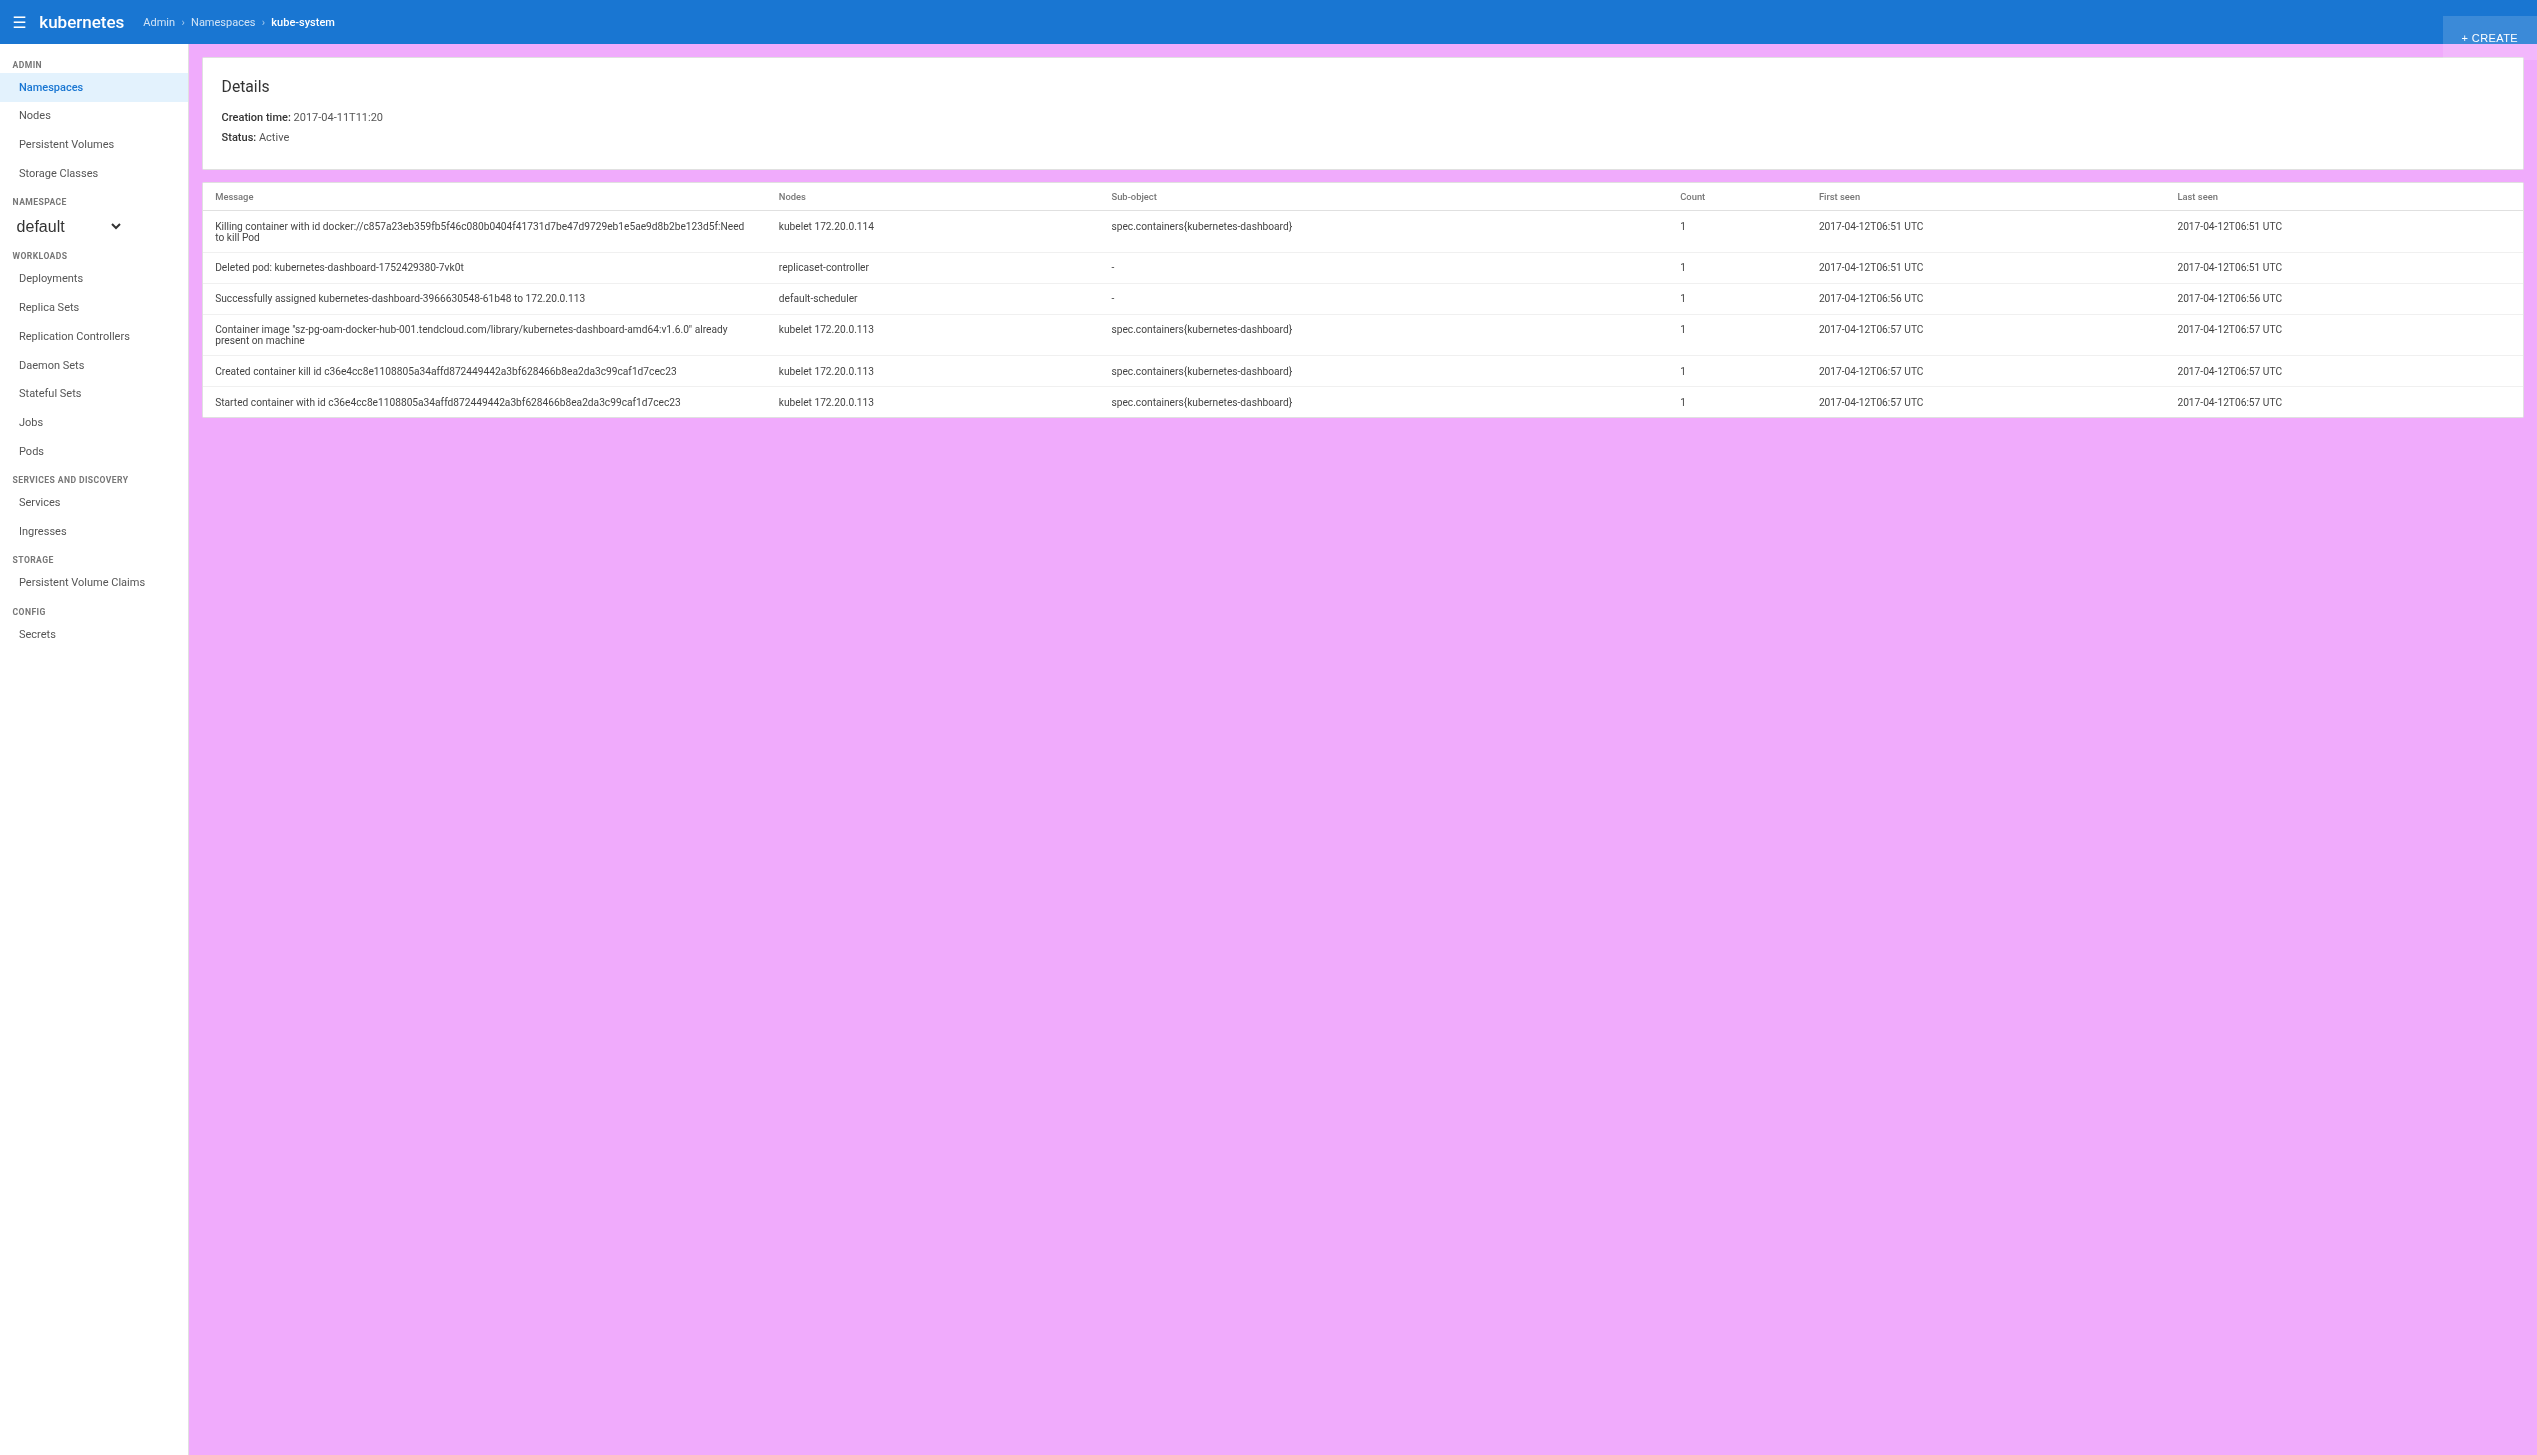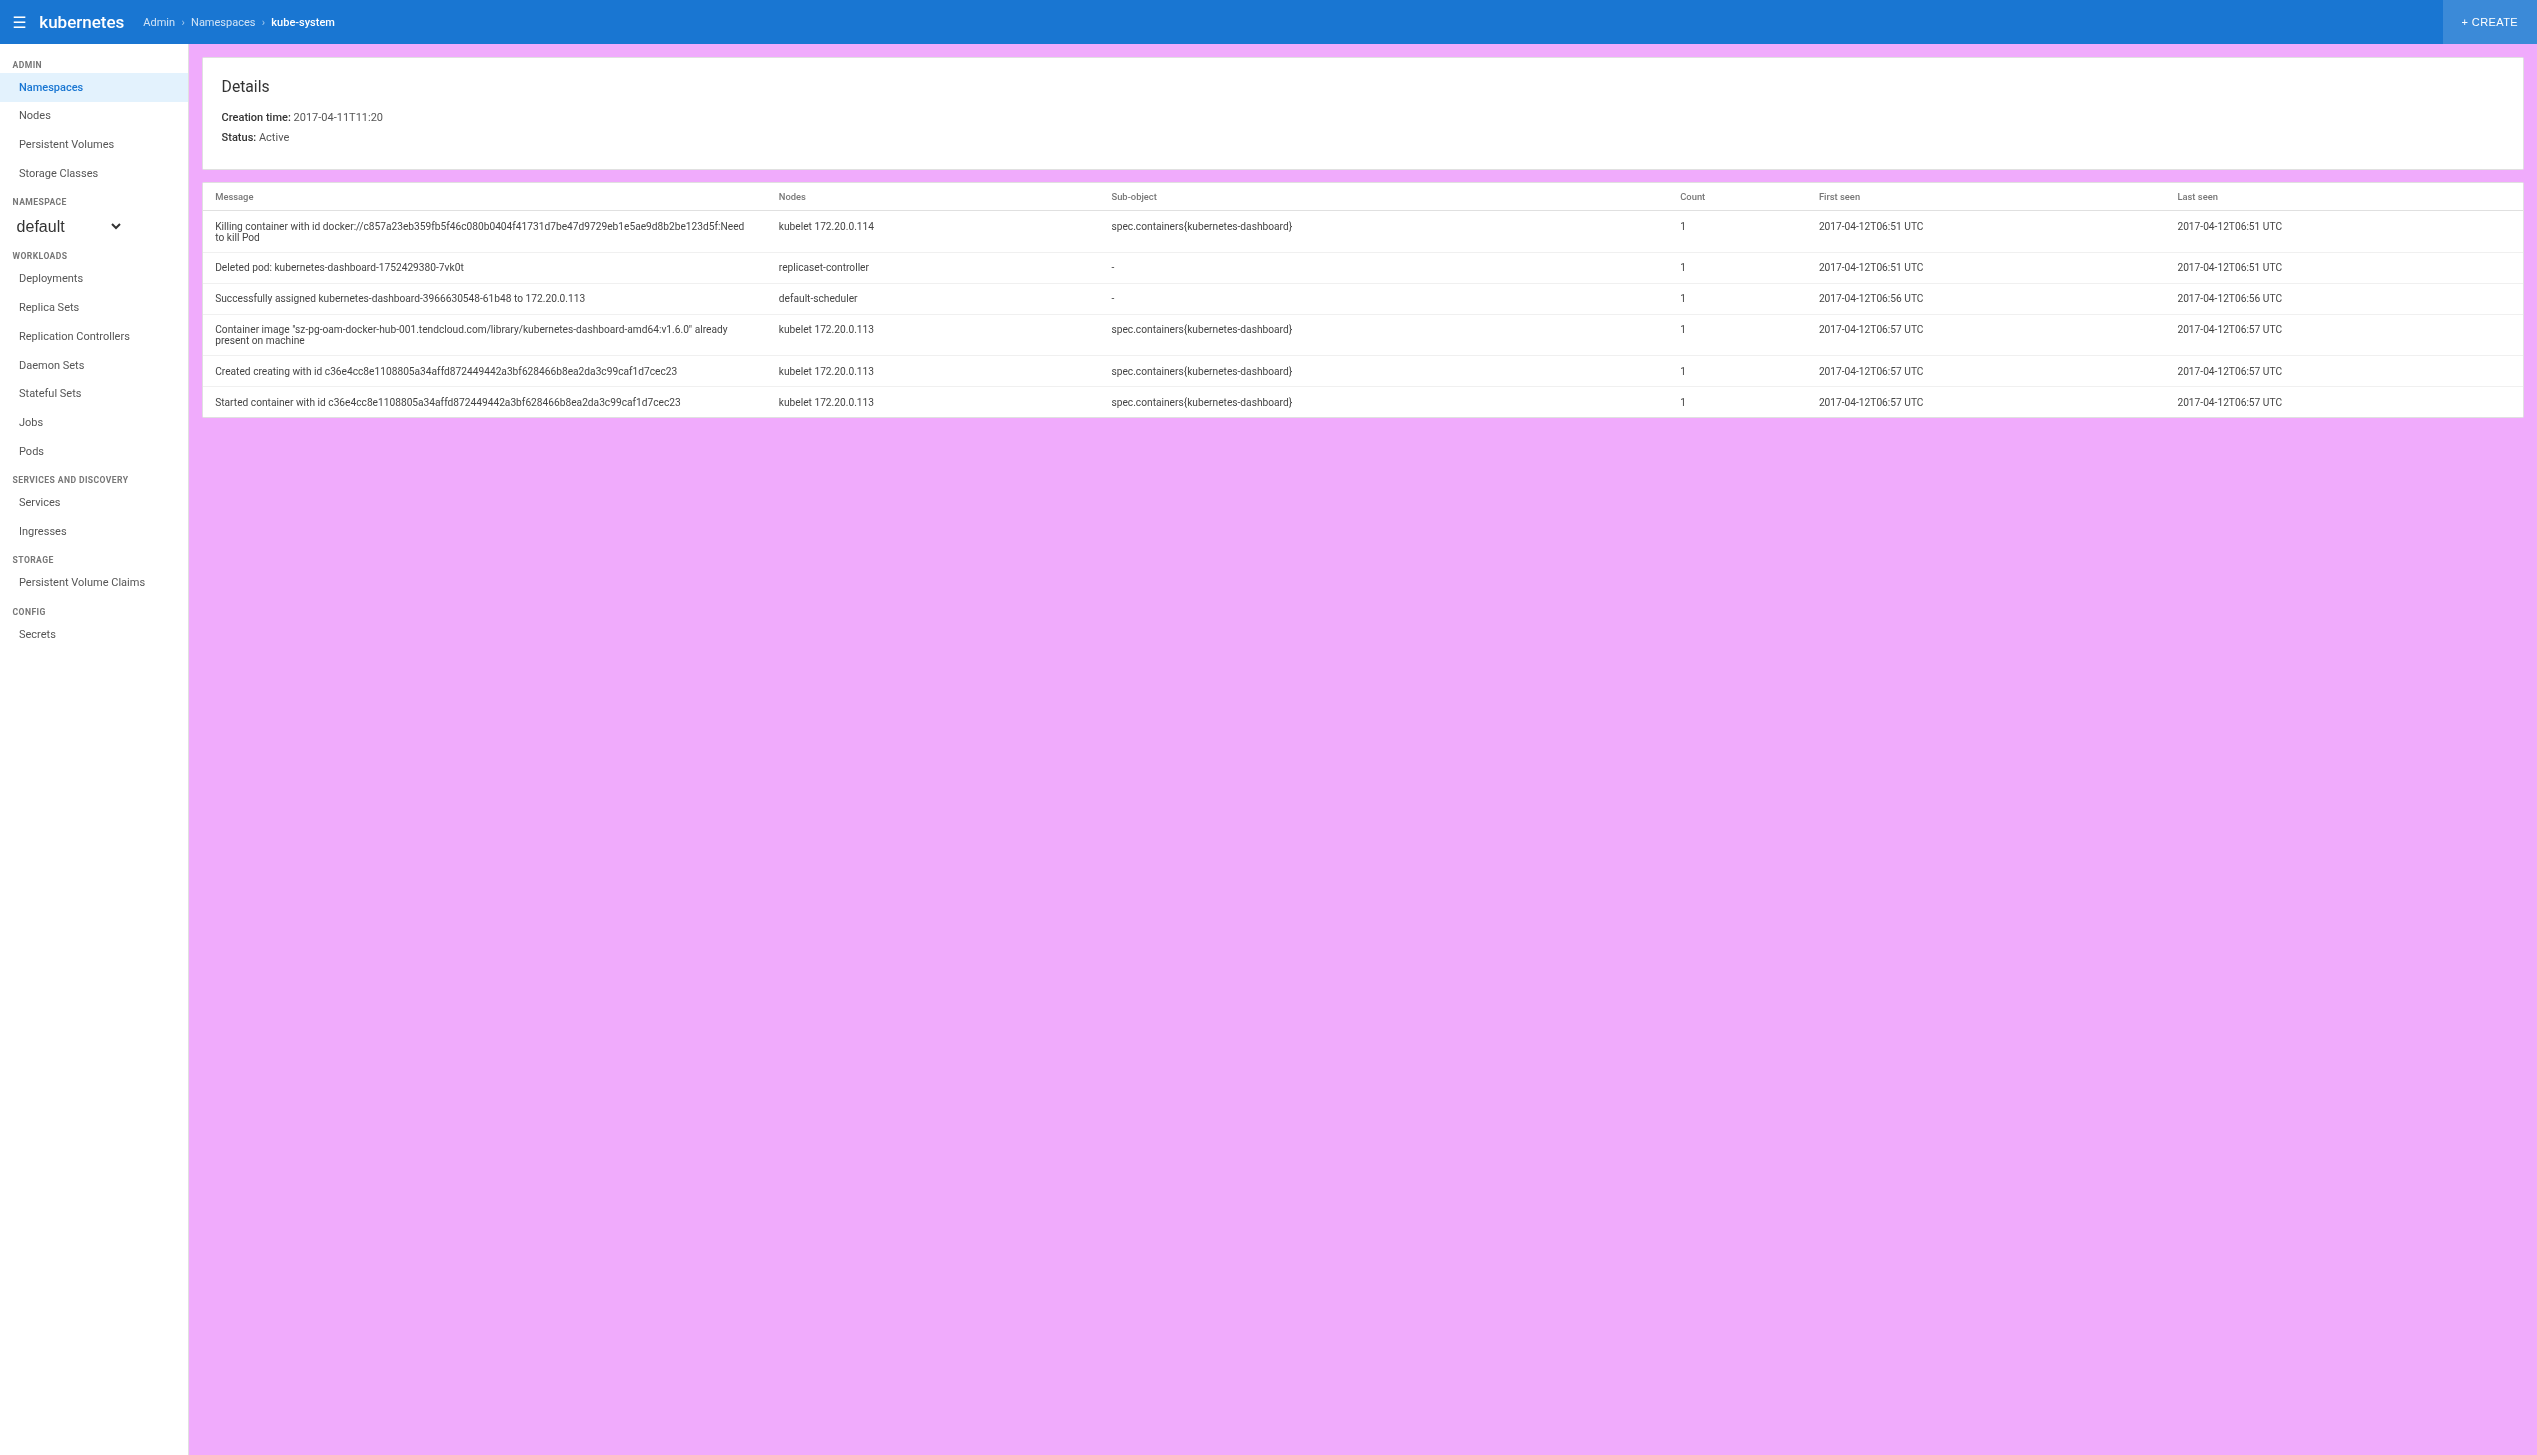--- a/index.html
+++ b/index.html
@@ -32,21 +32,21 @@
       gap: 6.3px;
       font-size: 11px;
       color: rgba(255,255,255,0.8);
     }
     .breadcrumb .sep { color: rgba(255,255,255,0.6); }
     .breadcrumb .current { color: white; font-weight: 500; }
     .breadcrumb a { color: rgba(255,255,255,0.8); text-decoration: none; cursor: pointer; }
     .create-btn {
       position: absolute;
       right: 0;
-      top: 0;
+      top: 16px;
       height: 44px;
       padding: 0 19px;
       background: rgba(255,255,255,0.15);
       color: white;
       border: none;
       font-size: 11px;
       font-weight: 500;
       letter-spacing: 0.4px;
       cursor: pointer;
       display: flex;
@@ -264,21 +264,21 @@
             </tr>
             <tr>
               <td class="td-message">Container image "sz-pg-oam-docker-hub-001.tendcloud.com/library/kubernetes-dashboard-amd64:v1.6.0" already present on machine</td>
               <td>kubelet 172.20.0.113</td>
               <td>spec.containers{kubernetes-dashboard}</td>
               <td>1</td>
               <td>2017-04-12T06:57 UTC</td>
               <td>2017-04-12T06:57 UTC</td>
             </tr>
             <tr>
-              <td class="td-message">Created creating with id c36e4cc8e1108805a34affd872449442a3bf628466b8ea2da3c99caf1d7cec23</td>
+              <td class="td-message">Created container kill id c36e4cc8e1108805a34affd872449442a3bf628466b8ea2da3c99caf1d7cec23</td>
               <td>kubelet 172.20.0.113</td>
               <td>spec.containers{kubernetes-dashboard}</td>
               <td>1</td>
               <td>2017-04-12T06:57 UTC</td>
               <td>2017-04-12T06:57 UTC</td>
             </tr>
             <tr>
               <td class="td-message">Started container with id c36e4cc8e1108805a34affd872449442a3bf628466b8ea2da3c99caf1d7cec23</td>
               <td>kubelet 172.20.0.113</td>
               <td>spec.containers{kubernetes-dashboard}</td>

